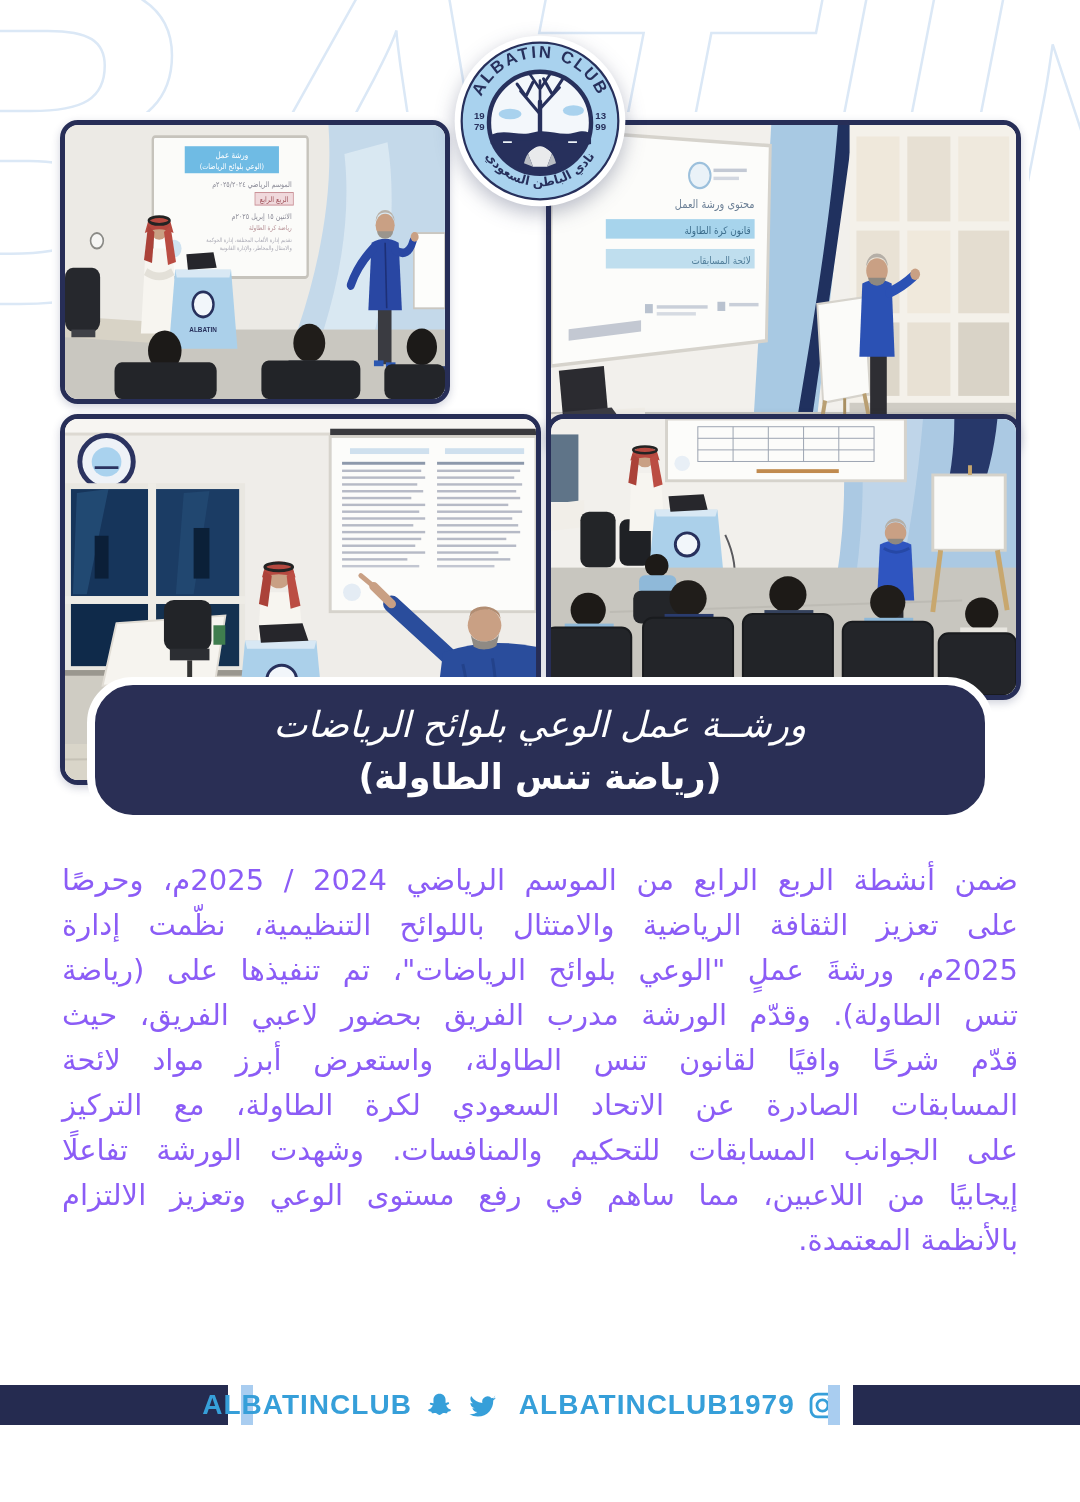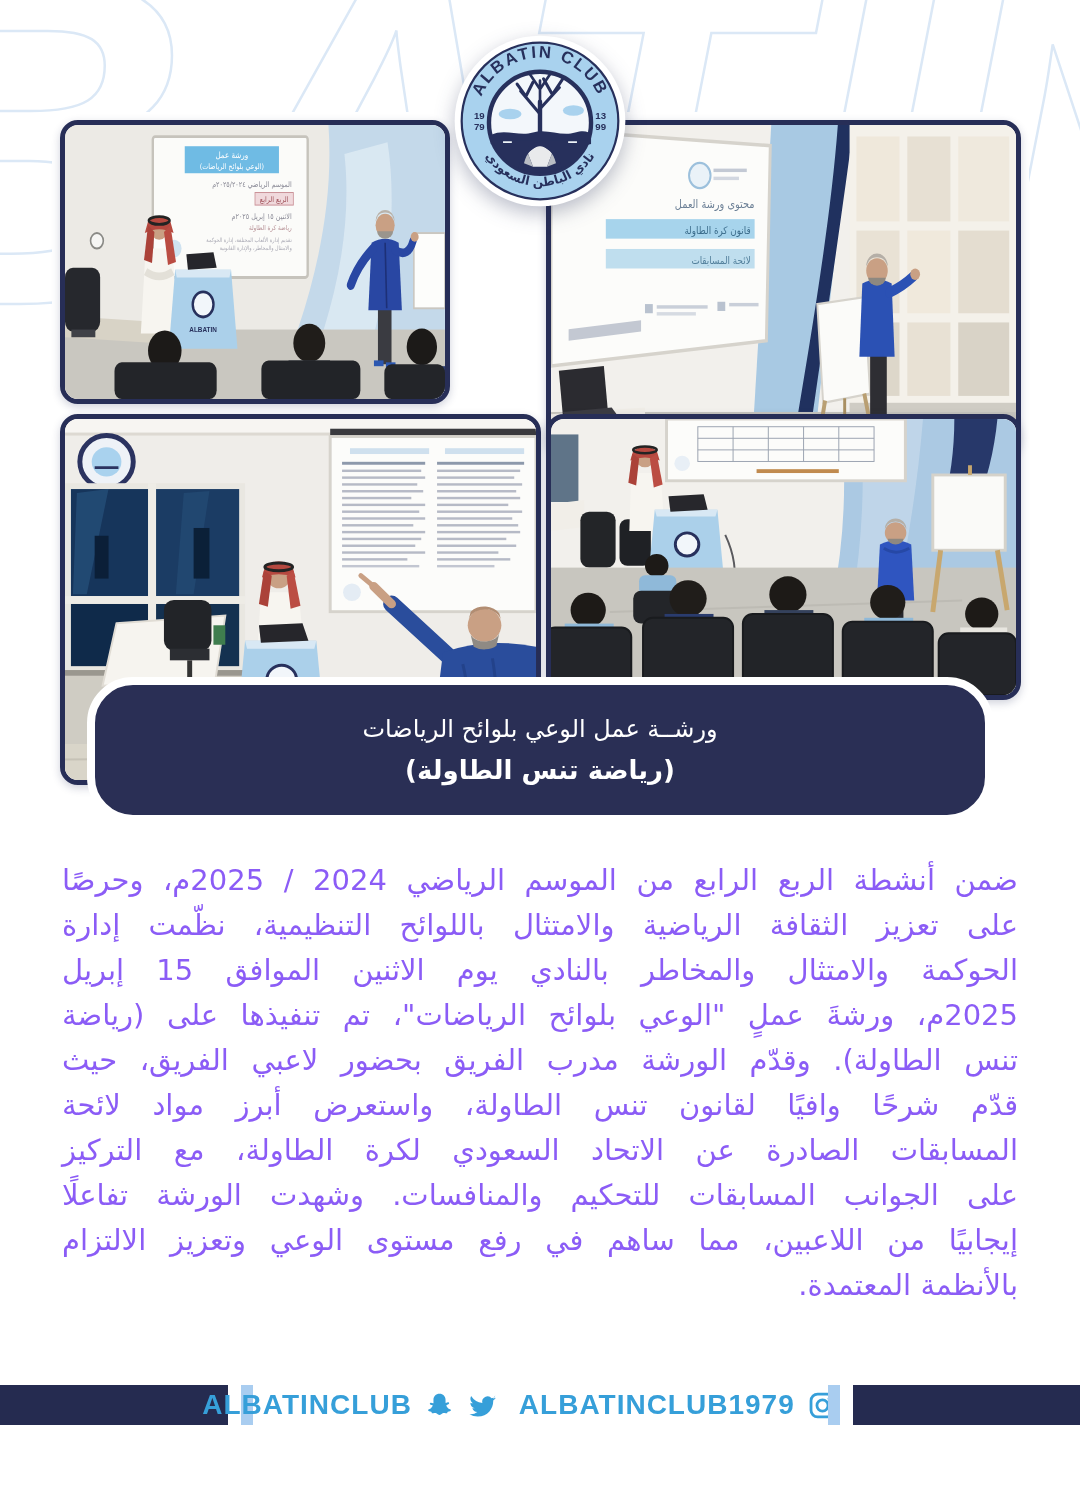--- a/index.html
+++ b/index.html
@@ -16,22 +16,22 @@
   .photo svg{display:block;width:100%;height:100%;}
   #photo-tl{left:60px;top:120px;width:390px;height:284px;}
   #photo-tr{left:546px;top:120px;width:475px;height:336px;}
   #photo-bl{left:60px;top:414px;width:481px;height:371px;}
   #photo-br{left:546px;top:414px;width:475px;height:286px;}
   .club-logo{position:absolute;left:452px;top:33px;width:176px;height:176px;z-index:6;
              filter:drop-shadow(0 7px 10px rgba(30,40,80,.30));}
   .title-banner{position:absolute;left:87px;top:677px;width:906px;height:146px;z-index:4;
     box-sizing:border-box;background:#2a2f55;border:8px solid #ffffff;border-radius:46px;
     color:#fff;text-align:center;display:flex;flex-direction:column;justify-content:center;gap:12px;direction:rtl;}
-  .banner-line1{font-size:24px;font-weight:normal;letter-spacing:.5px;}
-  .banner-line2{font-size:26px;font-weight:bold;}
+  .banner-line1{font-size:36px;font-weight:normal;letter-spacing:.5px;font-style:italic;}
+  .banner-line2{font-size:35px;font-weight:bold;}
   .article{position:absolute;left:62px;top:858px;width:956px;z-index:1;direction:rtl;
     color:#8b5cf6;font-size:29px;line-height:45px;}
   .article .line{text-align:justify;text-align-last:justify;}
   .article .line.last{text-align-last:right;}
   .footer{position:absolute;left:0;top:1385px;width:1080px;height:40px;z-index:3;text-align:center;}
   .footer .bar-left{position:absolute;left:0;top:0;width:228px;height:40px;background:#252b50;}
   .footer .bar-right{position:absolute;right:0;top:0;width:227px;height:40px;background:#252b50;}
   .footer .tick-left{position:absolute;left:241px;top:0;width:12px;height:40px;background:#a9cdf0;}
   .footer .tick-right{position:absolute;left:828px;top:0;width:12px;height:40px;background:#a9cdf0;}
   .footer .social{position:absolute;left:253px;top:0;width:575px;height:40px;display:flex;
@@ -406,21 +406,20 @@
   </div>
 
   <div class="title-banner">
     <div class="banner-line1">ورشــة عمل الوعي بلوائح الرياضات</div>
     <div class="banner-line2">(رياضة تنس الطاولة)</div>
   </div>
 
   <div class="article" dir="rtl">
     <div class="line">ضمن أنشطة الربع الرابع من الموسم الرياضي 2024 / 2025م، وحرصًا</div>
     <div class="line">على تعزيز الثقافة الرياضية والامتثال باللوائح التنظيمية، نظّمت إدارة</div>
-    <div class="line">الحوكمة والامتثال والمخاطر بالنادي يوم الاثنين الموافق 15 إبريل</div>
     <div class="line">2025م، ورشةَ عملٍ "الوعي بلوائح الرياضات"، تم تنفيذها على (رياضة</div>
     <div class="line">تنس الطاولة). وقدّم الورشة مدرب الفريق بحضور لاعبي الفريق، حيث</div>
     <div class="line">قدّم شرحًا وافيًا لقانون تنس الطاولة، واستعرض أبرز مواد لائحة</div>
     <div class="line">المسابقات الصادرة عن الاتحاد السعودي لكرة الطاولة، مع التركيز</div>
     <div class="line">على الجوانب المسابقات للتحكيم والمنافسات. وشهدت الورشة تفاعلًا</div>
     <div class="line">إيجابيًا من اللاعبين، مما ساهم في رفع مستوى الوعي وتعزيز الالتزام</div>
     <div class="line last">بالأنظمة المعتمدة.</div>
   </div>
 
   <div class="footer">

